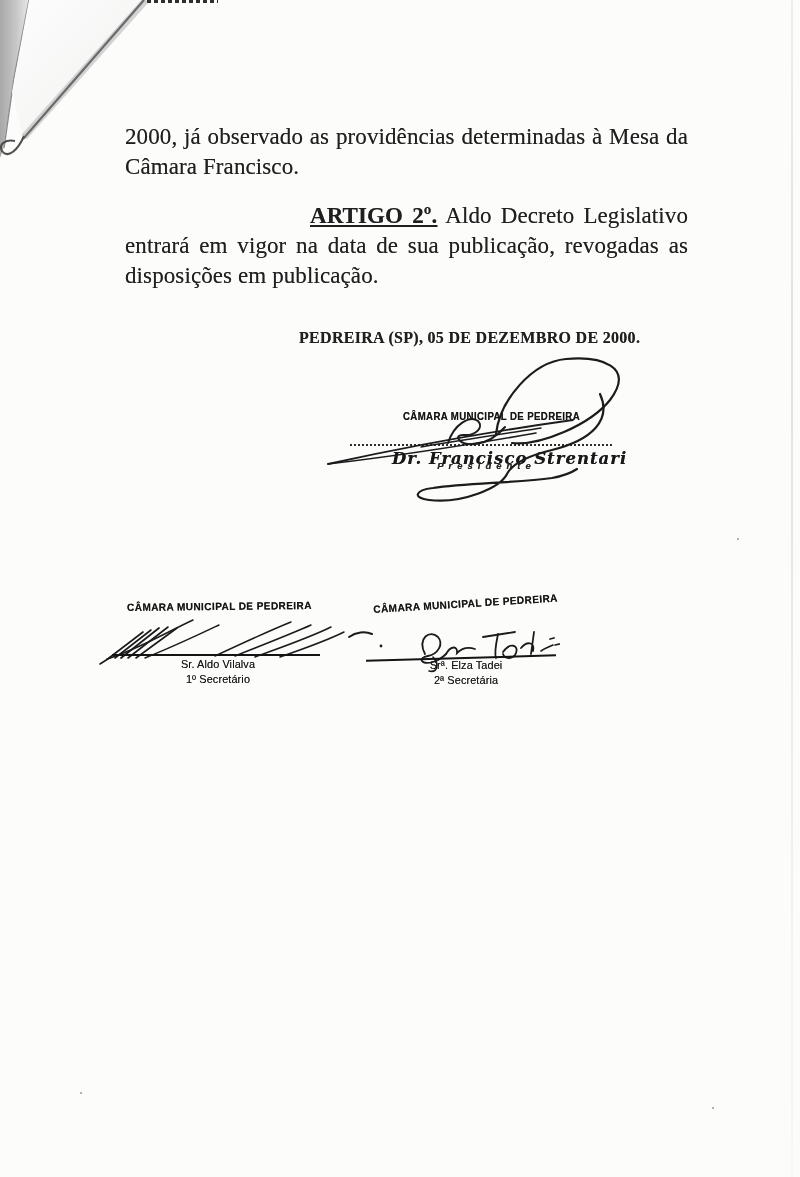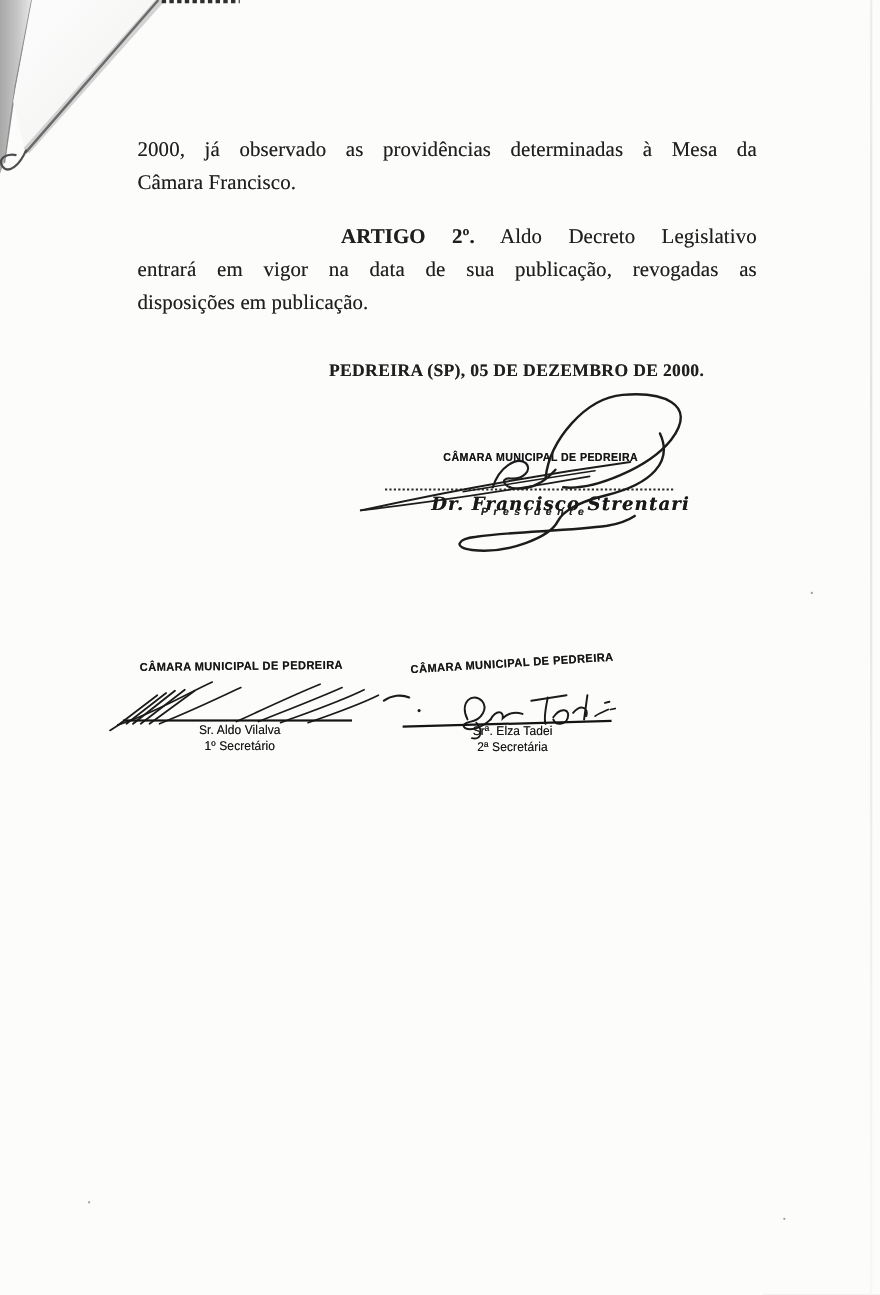--- a/index.html
+++ b/index.html
@@ -14,30 +14,30 @@
   
   .fold-svg{position:absolute;left:0;top:0;}
   .scan-edge-right{
     position:absolute;top:0;left:791px;width:2px;height:1177px;
     background:linear-gradient(#ededed,#e2e2e2 30%,#f2f2f2 80%,#f7f7f7);
   }
   .speck{position:absolute;background:#9a9a9a;border-radius:50%;}
   
   .para{position:absolute;width:563px;left:125px;}
   .line{
-    font-size:19px;line-height:30px;
+    font-size:23px;line-height:30px;
     text-shadow:0 0 .6px rgba(20,20,20,.55);
     letter-spacing:.1px;
   }
   .just{text-align:justify;text-align-last:justify;}
   .indent{text-indent:185px;}
   .p1{top:122px;}
   .p2{top:201px;}
   .pub{top:546px;width:470px;}
-  .bold{font-weight:bold;}
+  .bold{font-weight:bold;text-decoration:underline;}
   .dateline{
     position:absolute;left:299px;top:329px;
     font-size:16px;font-weight:bold;letter-spacing:.3px;
     text-shadow:0 0 .6px rgba(20,20,20,.6);
     white-space:nowrap;
   }
   
   .stamp{
     position:absolute;
     font-family:"Liberation Sans", sans-serif;

